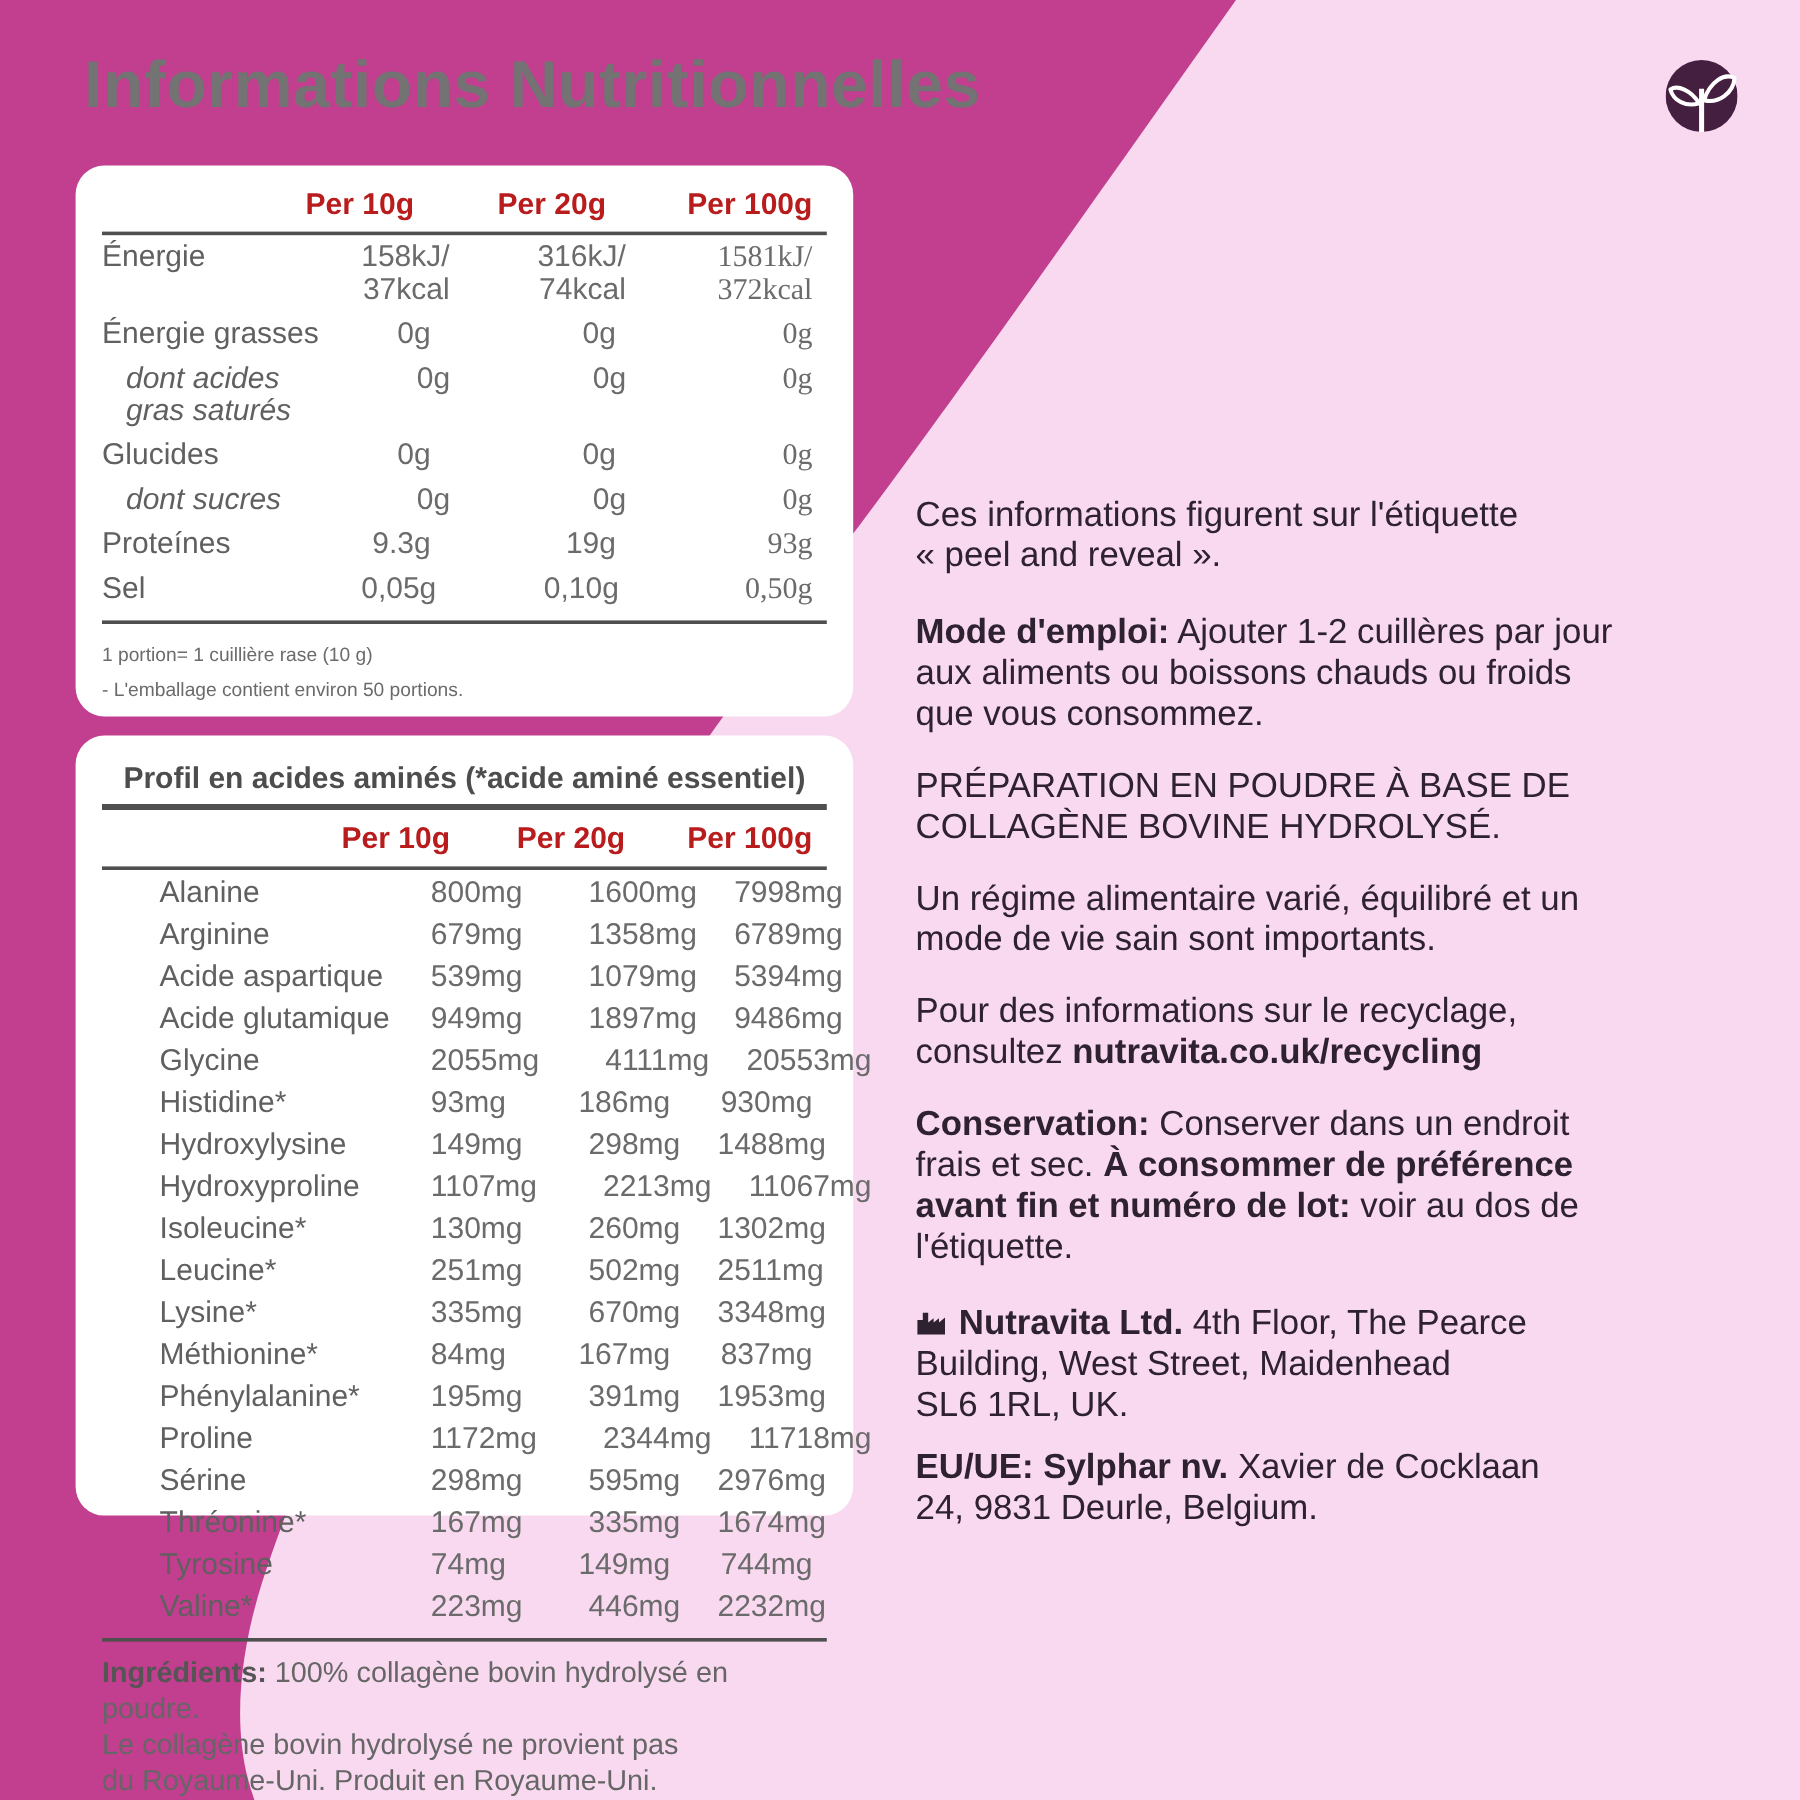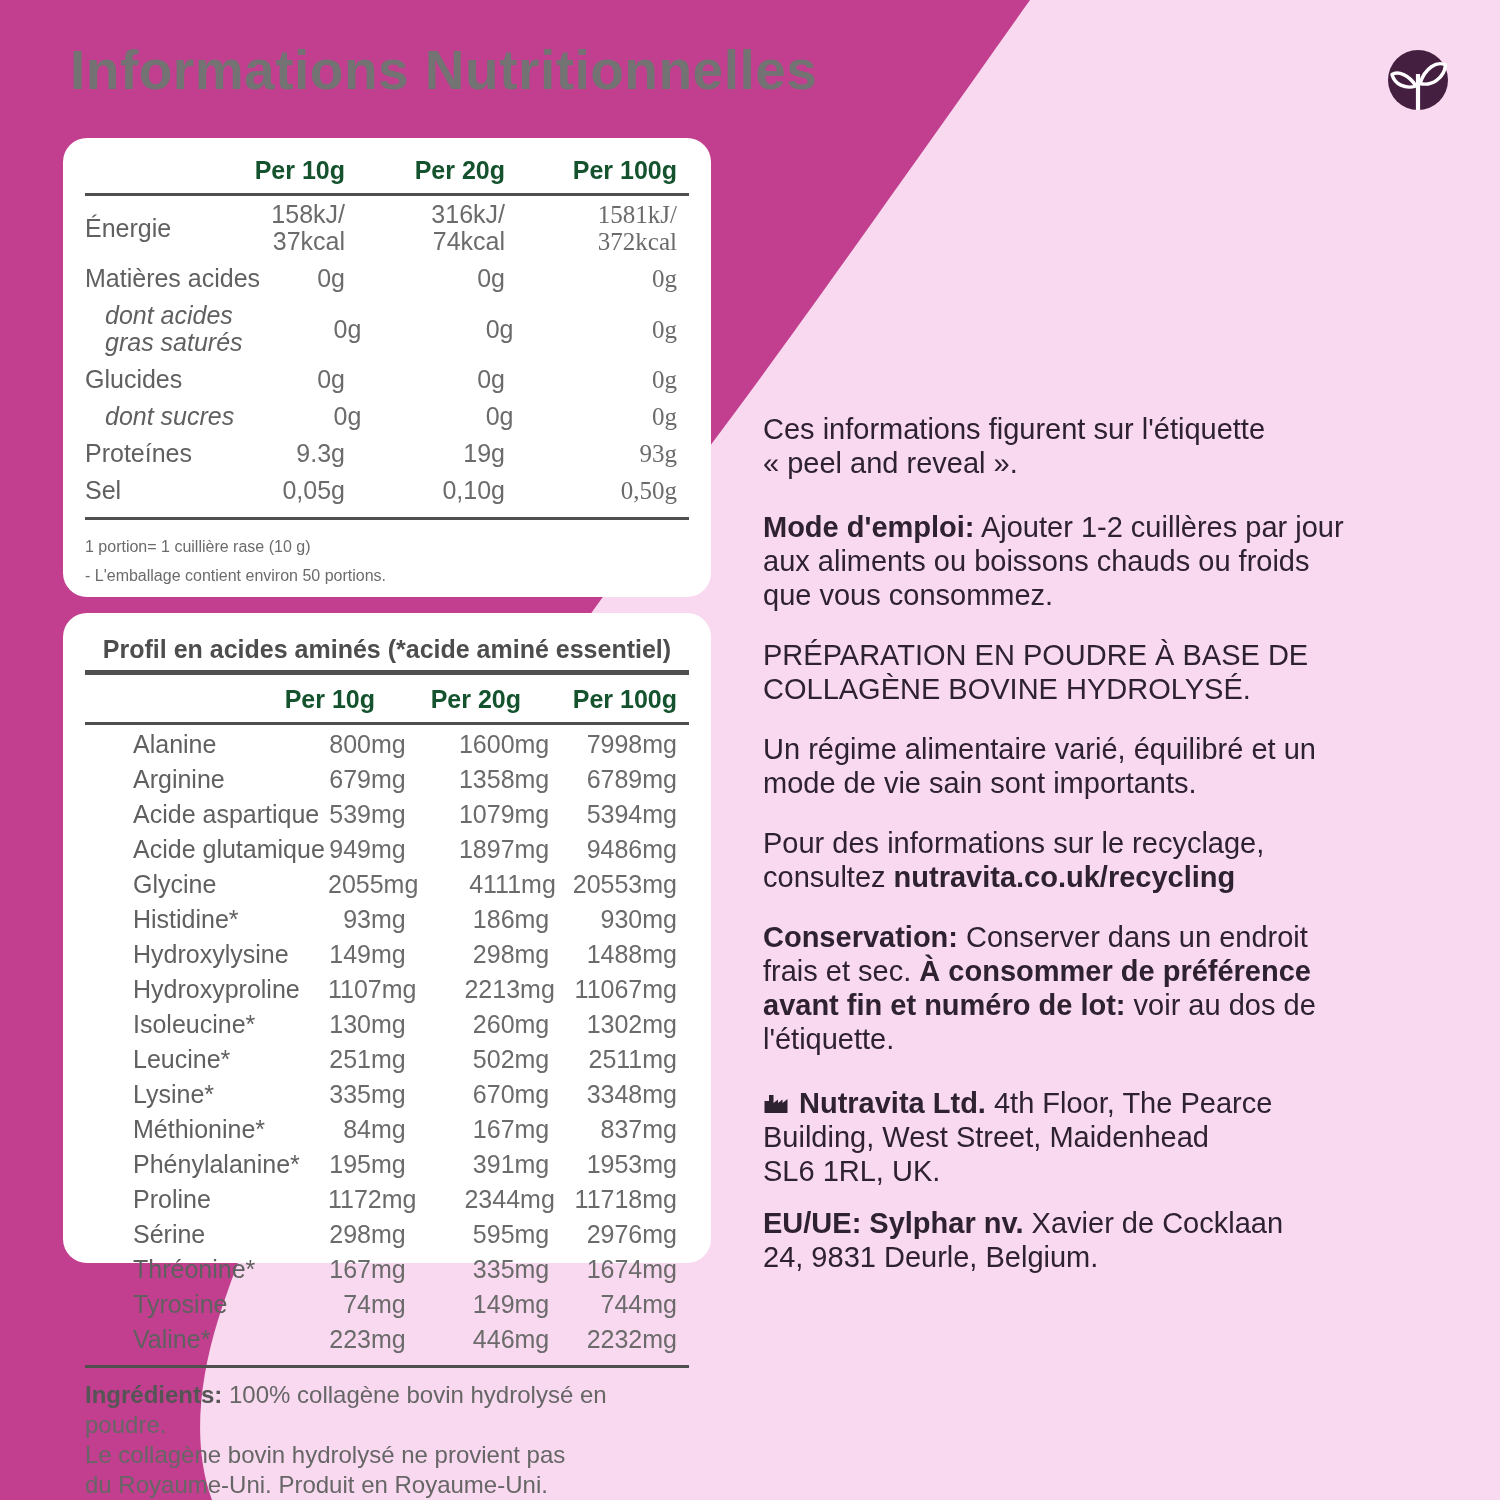--- a/index.html
+++ b/index.html
@@ -14,27 +14,27 @@
     color:#737373;font-size:55px;font-weight:700;letter-spacing:.5px;
   }
   .brand-logo{position:absolute;left:1388px;top:50px;width:60px;height:60px;z-index:2;}
   .card{
     position:absolute;left:63px;width:648px;background:#ffffff;
     border-radius:24px;z-index:1;box-sizing:border-box;
     padding:18px 22px;color:#6b6b6b;
   }
   .card1{top:138px;height:459px;}
   .card2{top:613px;height:650px;}
-  .t-head{display:flex;margin-right:12px;font-weight:700;color:#14532d;font-size:25px;}
+  .t-head{display:flex;margin-right:12px;font-weight:700;color:#b91c1c;font-size:25px;}
   .t-head .sp{flex:1;}
   .t-head .hc{text-align:right;white-space:nowrap;}
   .rule{height:3px;background:#4f4f4f;border:0;margin:8px 0 0 0;}
   .rule.thick{height:5px;margin-top:6px;}
   .rows{margin-right:12px;font-size:25px;line-height:27px;}
-  .t-row{display:flex;align-items:center;padding:4px 0;}
+  .t-row{display:flex;align-items:flex-start;padding:4px 0;gap:31px;}
   .card1 .t-row{padding:5px 0;}
   .t-row .t-label{white-space:pre;color:#606060;}
   .t-row .t-label.italic{font-style:italic;}
   .t-row .t-label.indent{padding-left:20px;}
   .t-row .t-c{text-align:right;white-space:pre-line;}
   
   .card1 .t-label{width:185px;flex:none;}
   .card1 .c1{width:75px;}  .card1 .c2{width:160px;} .card1 .c3{width:172px;font-family:Liberation Serif, serif;}
   .card1 .t-head .hc1{width:260px;} .card1 .t-head .hc2{width:160px;} .card1 .t-head .hc3{width:172px;}
   
@@ -89,21 +89,21 @@
       <div class="t-row" data-name="table-row">
         <span class="t-label" data-name="row-label">Énergie</span>
         <span class="t-c c1" data-name="row-value">158kJ/
 37kcal</span>
         <span class="t-c c2" data-name="row-value">316kJ/
 74kcal</span>
         <span class="t-c c3" data-name="row-value">1581kJ/
 372kcal</span>
       </div>
       <div class="t-row" data-name="table-row">
-        <span class="t-label" data-name="row-label">Matières acides</span>
+        <span class="t-label" data-name="row-label">Énergie grasses</span>
         <span class="t-c c1" data-name="row-value">0g</span>
         <span class="t-c c2" data-name="row-value">0g</span>
         <span class="t-c c3" data-name="row-value">0g</span>
       </div>
       <div class="t-row" data-name="table-row">
         <span class="t-label italic indent" data-name="row-label">dont acides
 gras saturés</span>
         <span class="t-c c1" data-name="row-value">0g</span>
         <span class="t-c c2" data-name="row-value">0g</span>
         <span class="t-c c3" data-name="row-value">0g</span>

